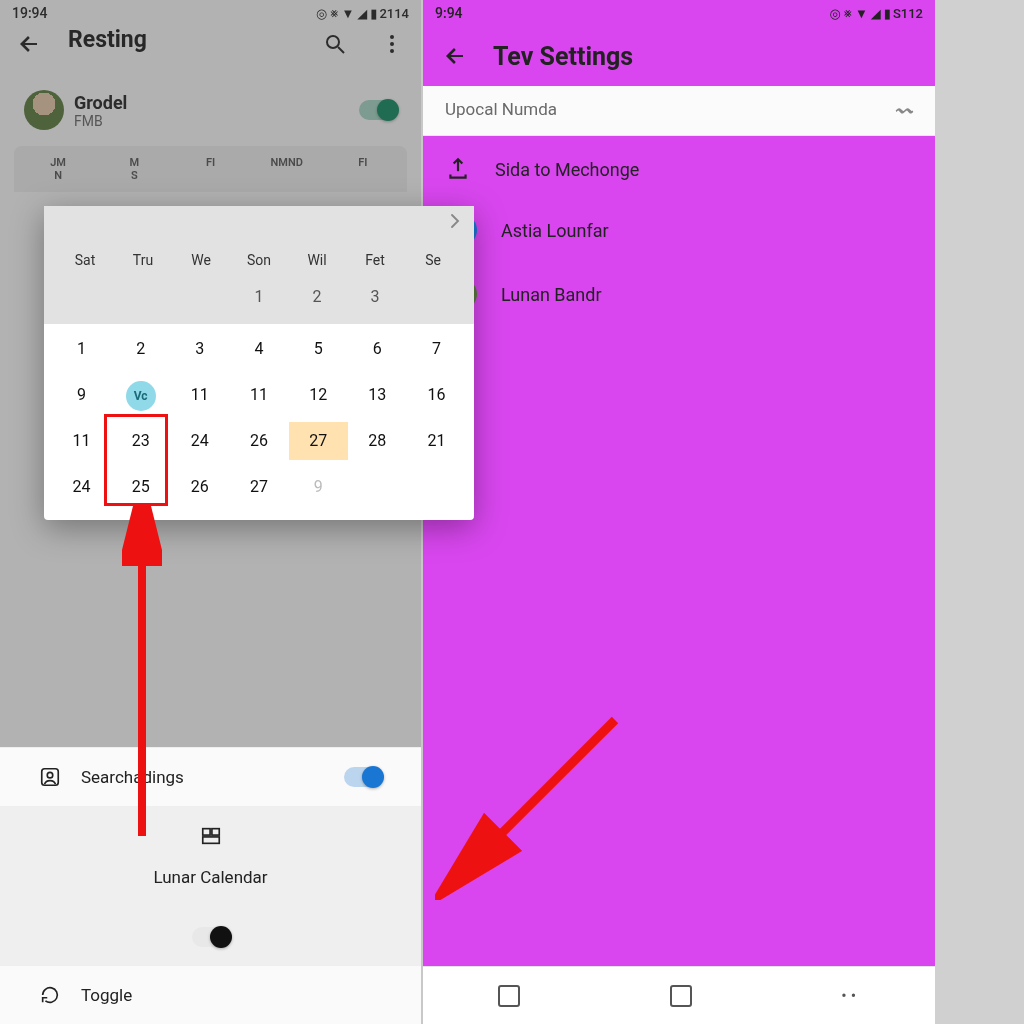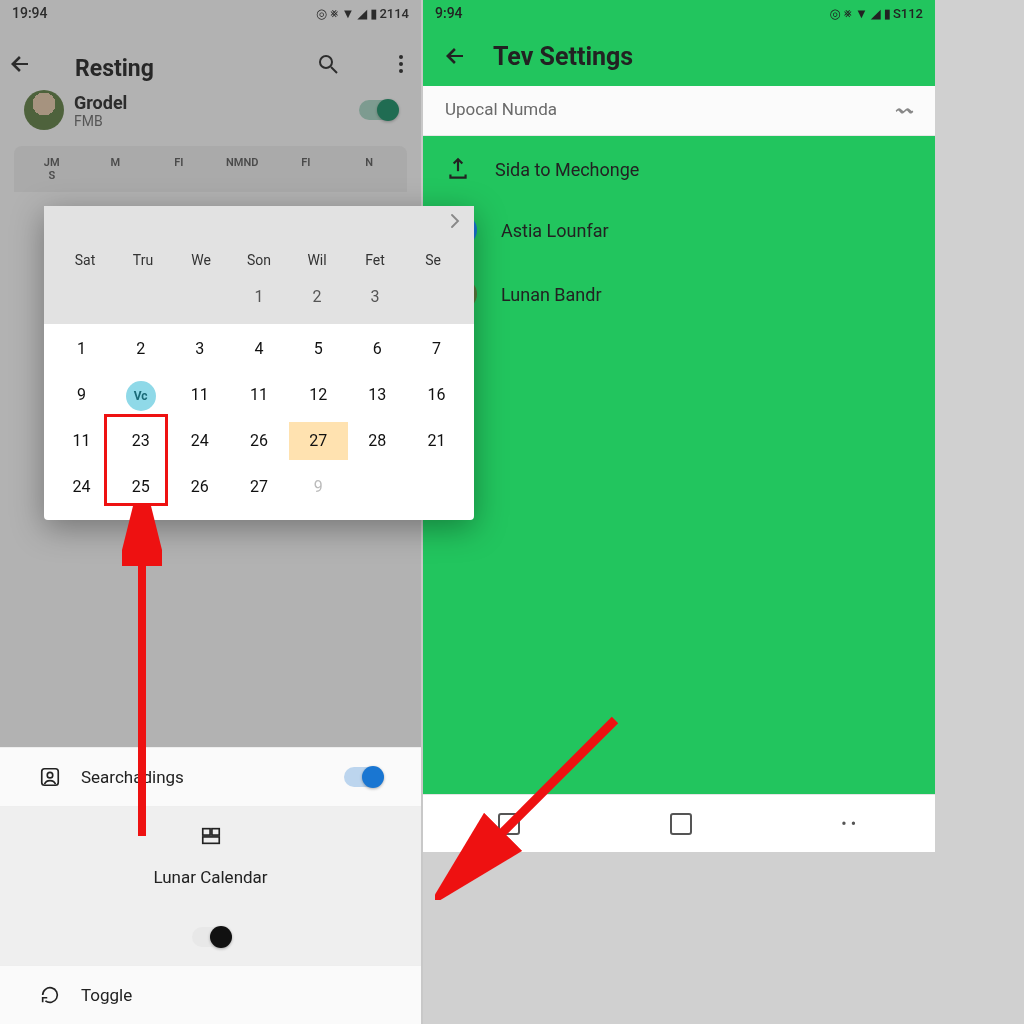--- a/index.html
+++ b/index.html
@@ -33,23 +33,23 @@
     justify-content: space-between;
     padding: 0 12px;
     font-size: 14px;
     font-weight: 500;
     color: #222;
   }
   .statusbar .right { display: flex; align-items: center; gap: 2px; font-size: 13px; }
   .appbar-left {
     height: 56px;
     display: flex;
-    align-items: flex-end;
-    padding: 0 2px;
-    gap: 37px;
+    align-items: flex-start;
+    padding: 0 11px;
+    gap: 21px;
   }
   .icon-btn { width: 36px; height: 36px; display:flex; align-items:center; justify-content:center; cursor:pointer; }
   .appbar-title { font-size: 23px; font-weight: 700; color:#1a1a1a; }
   .appbar-spacer { flex:1; }
   .profile-row {
     display:flex; align-items:center; gap:10px; padding: 8px 24px 12px 24px;
   }
   .avatar {
     width:40px; height:40px; border-radius:50%;
     background: radial-gradient(circle at 50% 35%, #e7c9a8 0 35%, #5a7a3d 35% 100%);
@@ -72,21 +72,21 @@
   .toggle.blue.on { background:#bcd5ee; }
   .toggle.blue.on::after{ background:#1976d2; }
   .toggle.black.on { background:#e8e8e8; }
   .toggle.black.on::after{ background:#111; }
   
   .week-strip {
     margin: 4px 14px 0 14px;
     background: rgba(200,200,200,.25);
     border-radius:8px 8px 0 0;
     display:grid;
-    grid-template-columns: repeat(6, 1fr);
+    grid-template-columns: repeat(5, 1fr);
     text-align:center;
     font-size:11px; font-weight:600; color:#555;
     padding:10px 6px;
   }
   
   .settings-rows {
     position:absolute; bottom:0; left:0; right:0;
     background:#fafafa;
     z-index:12;
   }
@@ -150,21 +150,21 @@
     position:absolute;
     border:3px solid #e11;
     z-index:22;
   }
   .red-arrow{
     position:absolute;
     z-index:23;
   }
   
   .phone-right{
-    width:512px; height:852px; background:#22c55e; position:relative;
+    width:512px; height:1024px; background:#d946ef; position:relative;
     display:flex; flex-direction:column;
   }
   .appbar-right{
     height:60px; display:flex; align-items:center; gap:20px;
     padding:0 14px;
   }
   .appbar-right .title{ font-size:25px; font-weight:700; color:#222; }
   .subhead{
     display:flex; align-items:center; justify-content:space-between;
     padding: 10px 22px 14px 22px;

